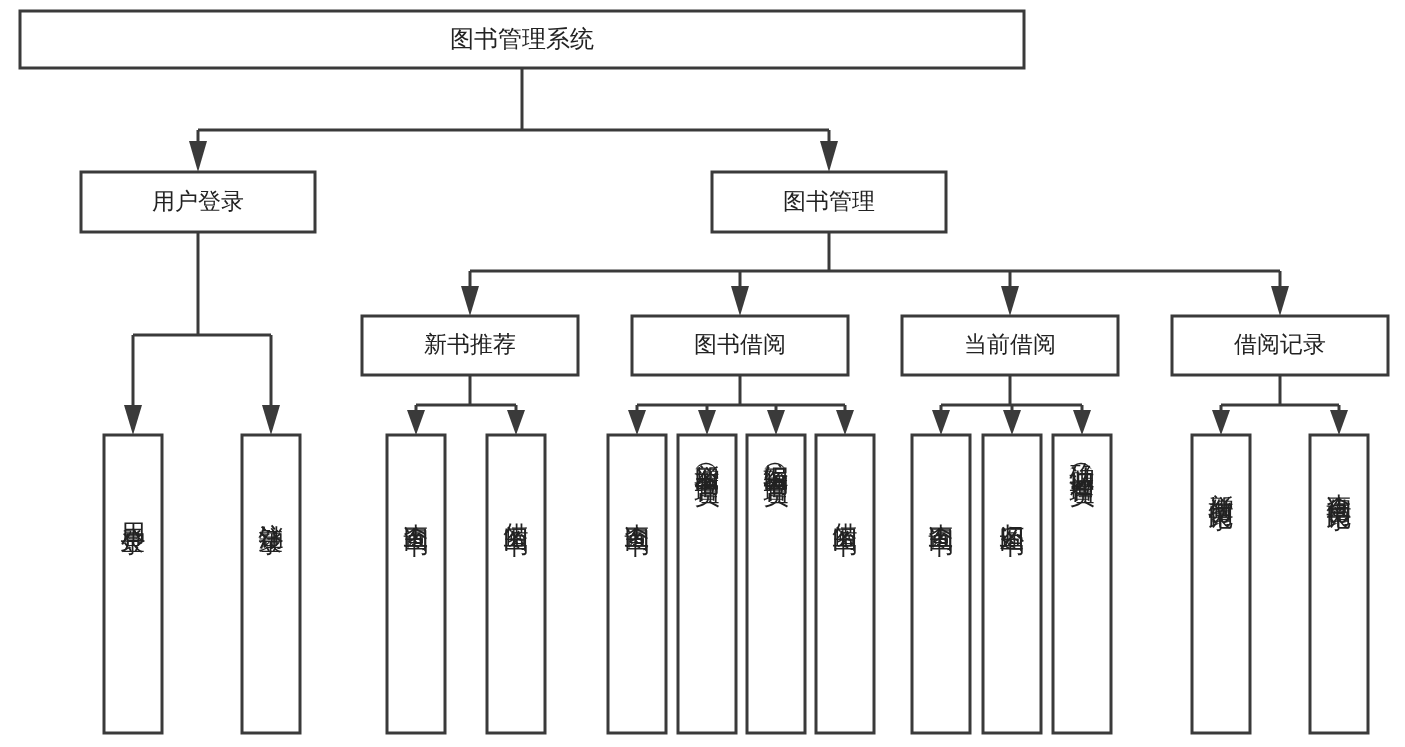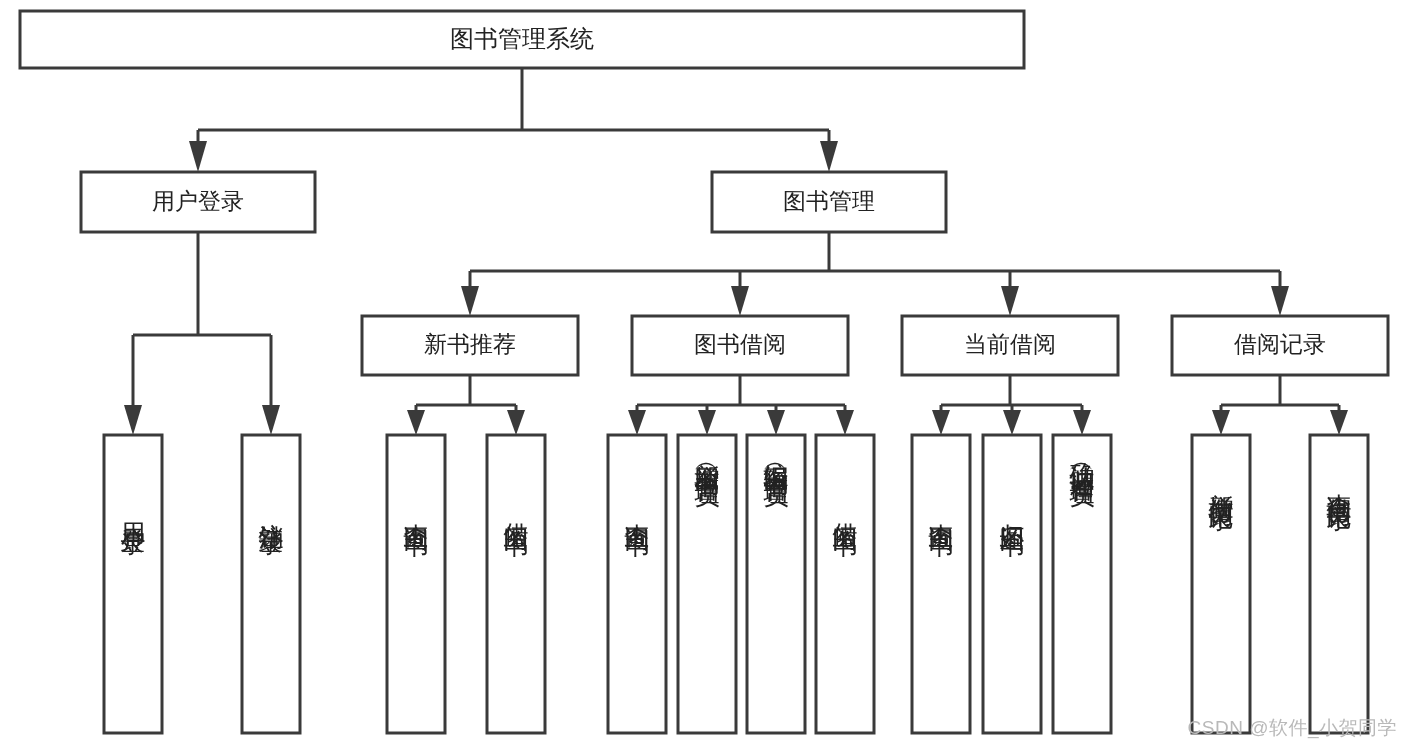--- a/index.html
+++ b/index.html
@@ -238,15 +238,14 @@
   <div class="leaf-label-wrap" style="left:1053px; top:435px; width:58px; height:298px; padding-top:8px;">
     <span class="leaf-label">确认归还（管理员）</span>
   </div>
   <div class="leaf-label-wrap" style="left:1192px; top:435px; width:58px; height:298px; padding-top:38px;">
     <span class="leaf-label">新增借阅记录</span>
   </div>
   <div class="leaf-label-wrap" style="left:1310px; top:435px; width:58px; height:298px; padding-top:38px;">
     <span class="leaf-label">查询借阅记录</span>
   </div>
 
-  <div id="watermark">CSDN @软件_小贺同学</div>
 
 </div>
 
 </body></html>

